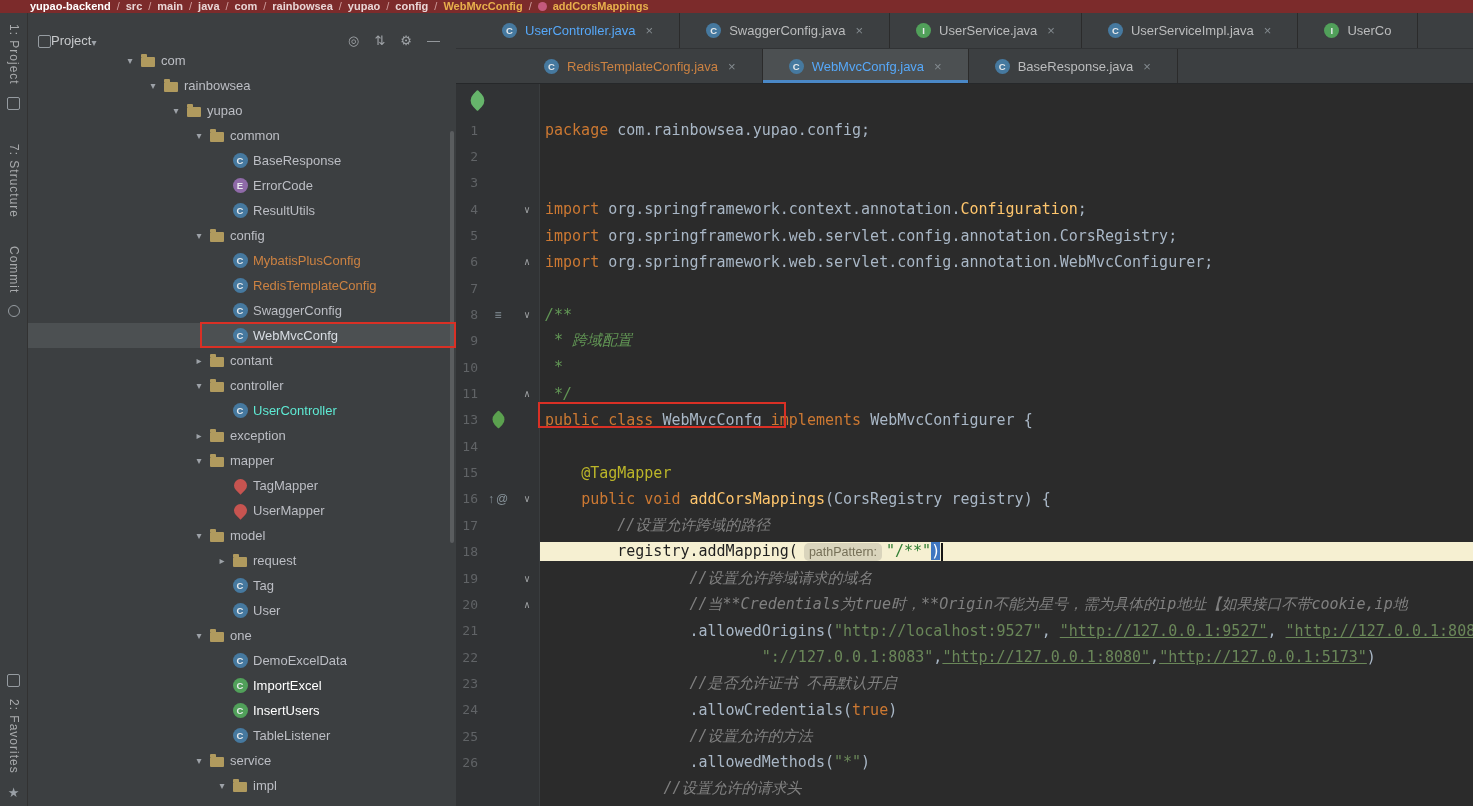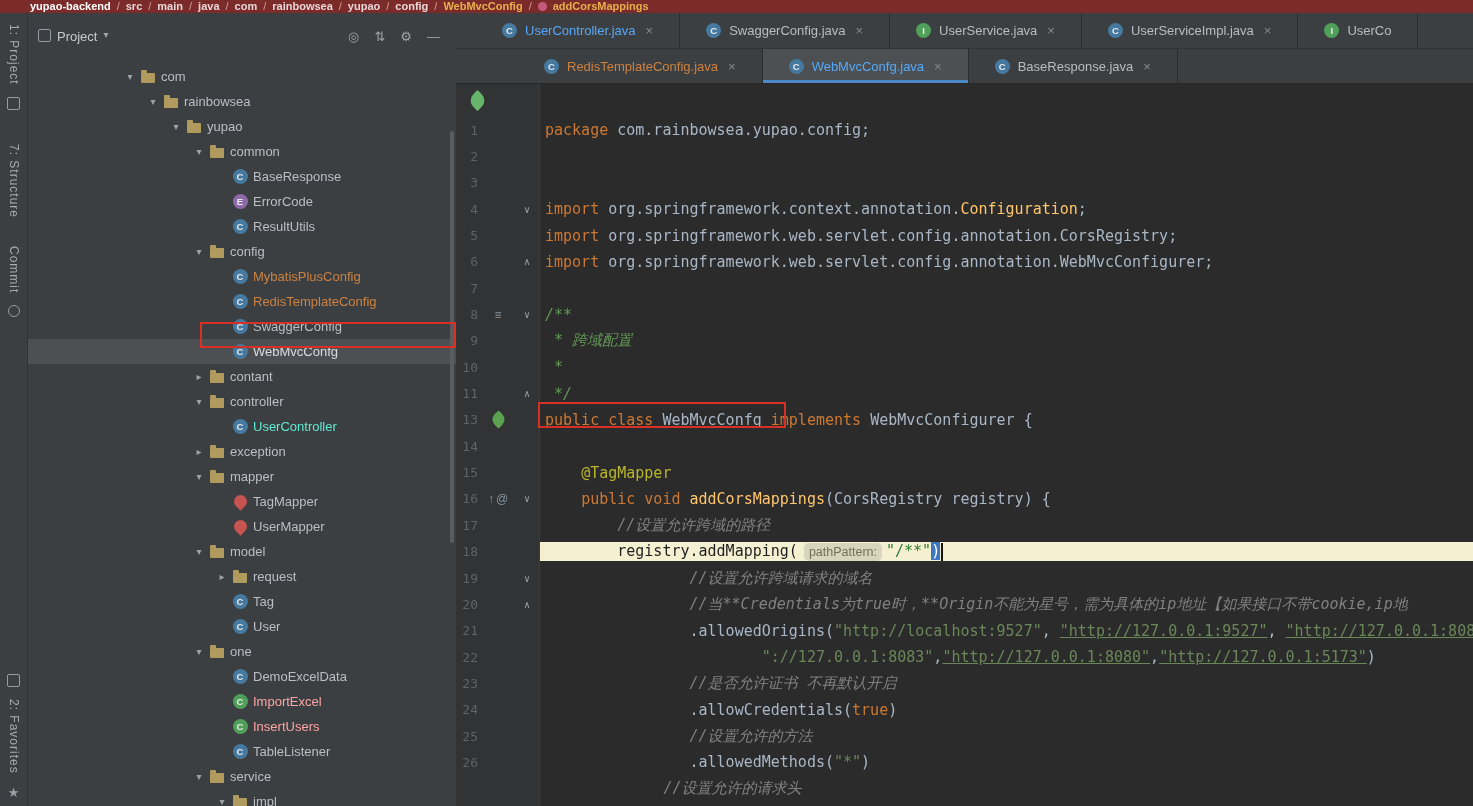--- a/index.html
+++ b/index.html
@@ -23,31 +23,31 @@
     display:flex;flex-direction:column;align-items:center;padding:4px 0;}
   .vtext{writing-mode:vertical-rl;font-size:12px;color:#a9abad;margin:7px 0;letter-spacing:1px;white-space:nowrap;}
   .sq-icon{width:13px;height:13px;border:1.5px solid #969ca1;border-radius:2px;margin:5px 0;box-sizing:border-box;}
   .circ-icon{width:12px;height:12px;border:1.5px solid #969ca1;border-radius:50%;margin:5px 0;box-sizing:border-box;}
   .spacer{flex:1;}
   .star{color:#9aa0a6;font-size:13px;margin:4px 0 2px;}
 
   
   .project-panel{position:absolute;left:28px;top:13px;width:428px;height:793px;
     background:#3c3f41;overflow:hidden;}
-  .panel-header{height:35px;display:flex;align-items:flex-start;padding:16px 16px 0 10px;
-    font-size:13px;color:#c8cacc;gap:6px;}
+  .panel-header{height:35px;display:flex;align-items:flex-end;padding:0 16px 0 10px;
+    font-size:13px;color:#c8cacc;}
   .panel-header .caret{color:#9da2a8;font-size:10px;}
   .hicons{margin-left:auto;display:flex;gap:15px;color:#9fa3a7;font-size:13px;}
   .tree{position:relative;font-size:13px;}
   .trow{height:25px;display:flex;align-items:center;white-space:nowrap;}
   .trow.selected{background:#4c5052;}
   .arrow{width:16px;flex:none;text-align:center;color:#9da2a8;font-size:10px;}
   .ticon{width:20px;flex:none;display:flex;justify-content:center;align-items:center;}
   .tlabel{margin-left:3px;color:#bcbec4;}
-  .c-orange{color:#cc8242;} .c-blue{color:#5eead4;} .c-green{color:#fca5a5;} .c-selected{color:#d8dde3;}
+  .c-orange{color:#cc8242;} .c-blue{color:#5eead4;} .c-green{color:#ffffff;} .c-selected{color:#d8dde3;}
   .i-folder{width:14px;height:10px;background:#b09a5e;border-radius:1px;position:relative;margin-top:3px;}
   .i-folder::before{content:"";position:absolute;top:-3px;left:0;width:6px;height:3px;background:#b09a5e;border-radius:1px 1px 0 0;}
   .i-circ{width:15px;height:15px;border-radius:50%;display:flex;align-items:center;justify-content:center;
     font-size:9.5px;font-weight:bold;color:#e8eaec;}
   .ic-class{background:#46799f;} .ic-enum{background:#8f6aa8;} .ic-interface{background:#51a05a;}
   .ic-classg{background:#51a05a;}
   .i-bird{width:13px;height:13px;background:#c75450;border-radius:50% 50% 0 50%;transform:rotate(45deg);}
   .tree-scroll{position:absolute;right:2px;top:118px;width:4px;height:412px;background:#5a5d5f;border-radius:2px;}
 
   

